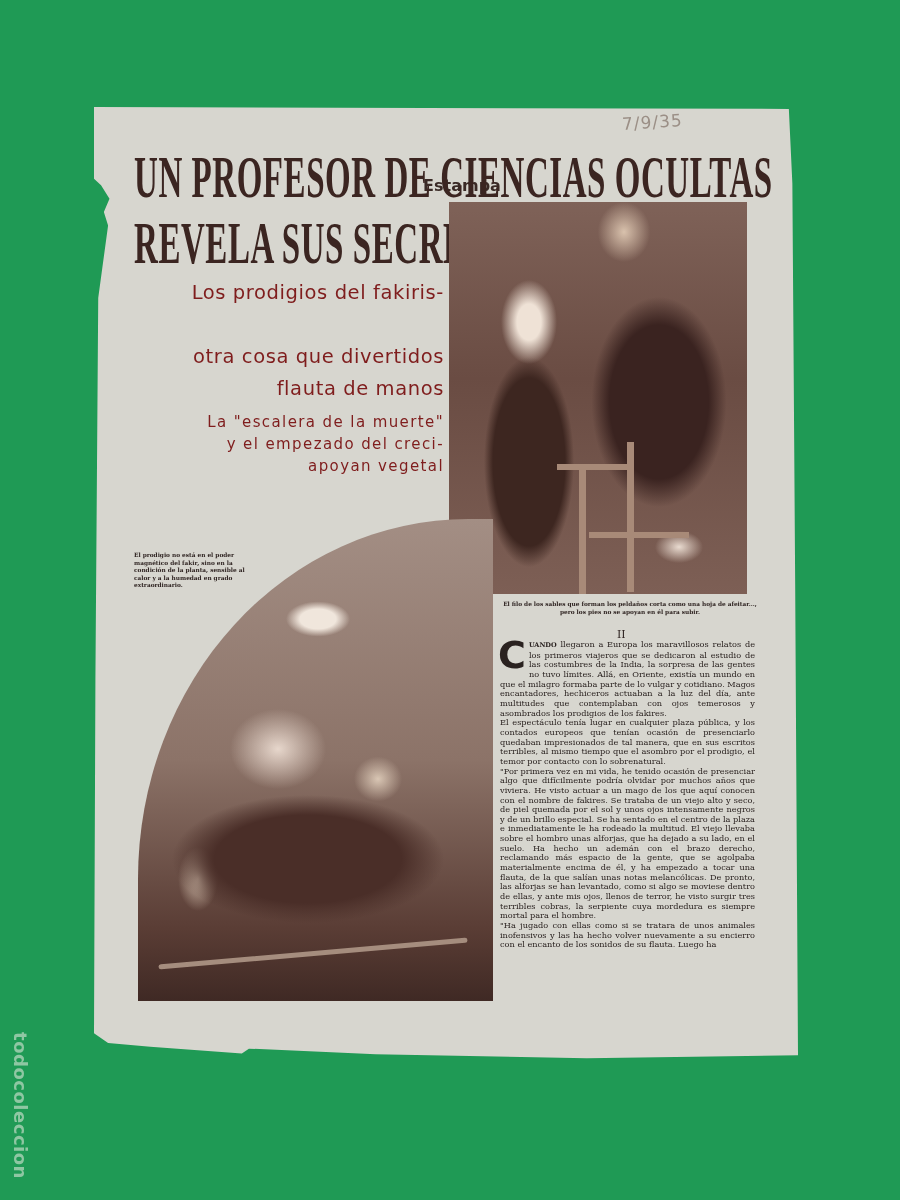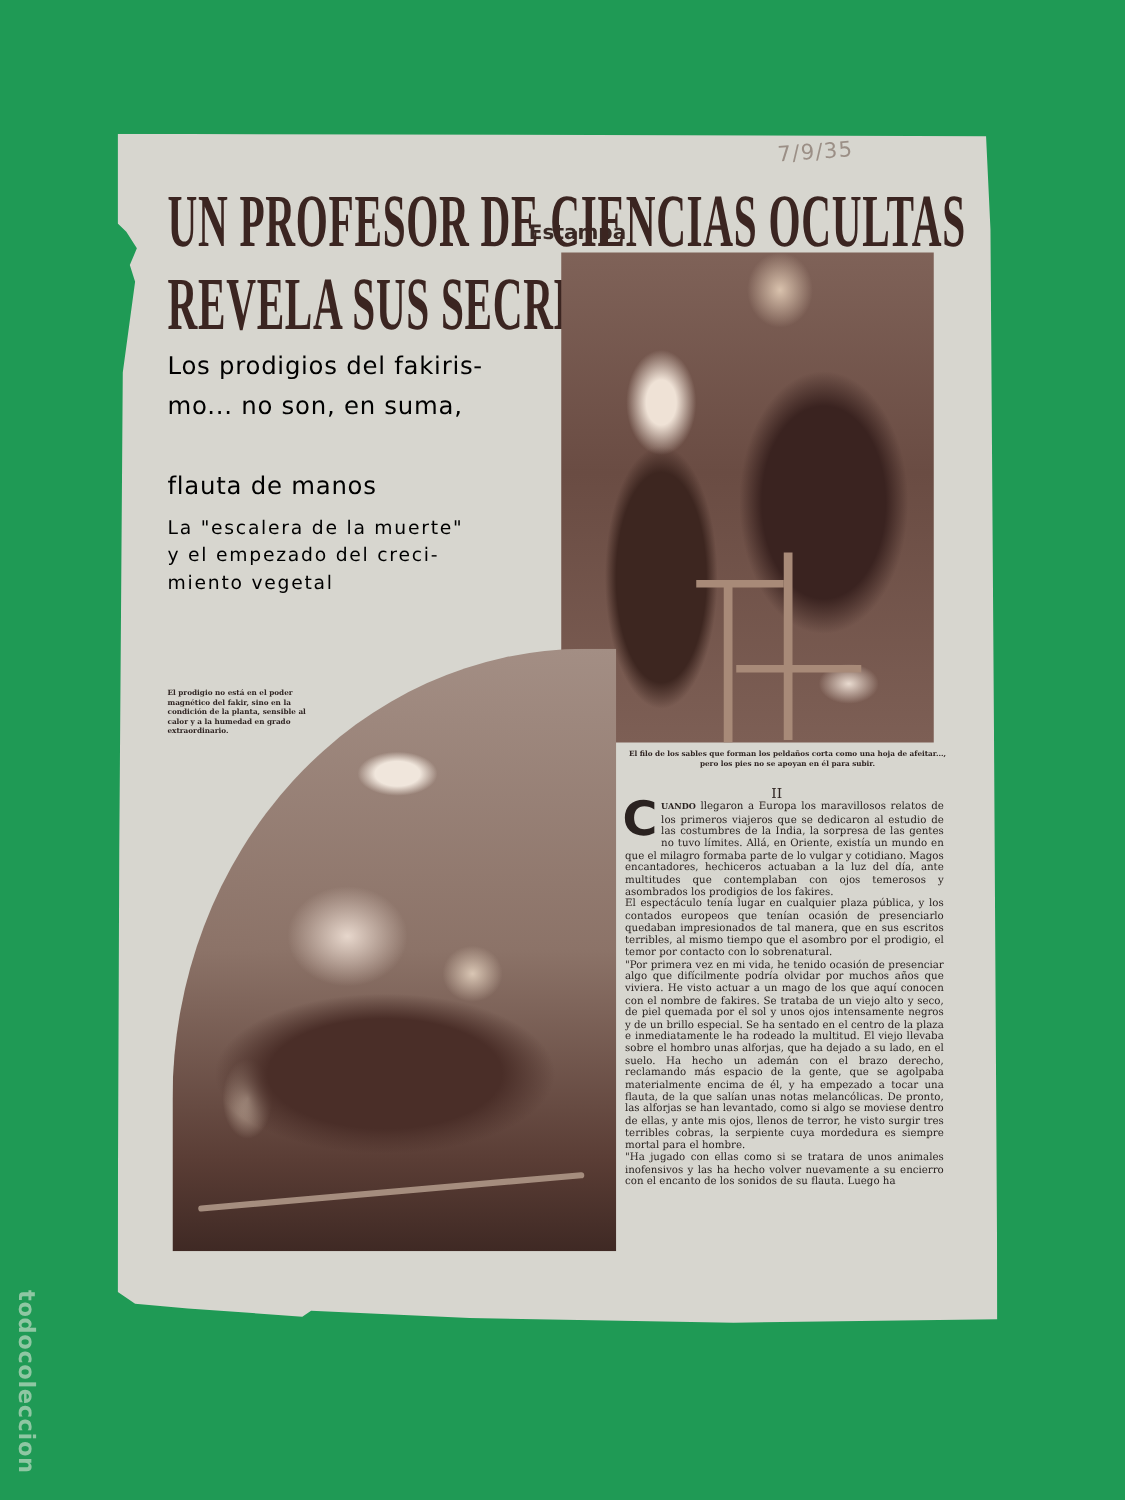--- a/index.html
+++ b/index.html
@@ -35,22 +35,22 @@
       font-size: 17px; color: #9b8f86; letter-spacing: 1px; transform: rotate(-4deg);
     }
     .headline {
       position: absolute; left: 40px; top: 40px; margin: 0;
       font-family: "Liberation Serif", serif; font-weight: bold;
       color: #3b2521; transform-origin: 0 0; line-height: 1;
     }
     .headline .line1 { display: block; font-size: 60px; transform: scaleX(0.55) scaleY(1.0); transform-origin: 0 0; white-space: nowrap; letter-spacing: 1px; }
     .headline .line2 { display: block; font-size: 60px; transform: scaleX(0.55); transform-origin: 0 0; white-space: nowrap; margin-top: 6px; letter-spacing: 1px; }
     .deck {
-      position: absolute; left: 40px; top: 170px; width: 310px; text-align: left;
-      font-family: "DejaVu Sans", sans-serif; color: #000000;
+      position: absolute; left: 40px; top: 170px; width: 310px; text-align: right;
+      font-family: "DejaVu Sans", sans-serif; color: #7f1d1d;
     }
     .deck .main { font-size: 19.5px; line-height: 32px; letter-spacing: 0.6px; margin: 0; }
     .deck .sub { font-size: 15px; line-height: 22px; letter-spacing: 1.4px; margin: 6px 0 0 0; }
     .photo {
       position: absolute; overflow: hidden;
     }
     .photo-stairs {
       left: 355px; top: 95px; width: 298px; height: 392px;
       background:
         radial-gradient(ellipse 40px 60px at 80px 120px, #efe2d6 0%, #efe2d6 30%, transparent 70%),
@@ -114,28 +114,28 @@
   <div class="handwritten-date">7/9/35</div>
 
   <h1 class="headline">
     <span class="line1">UN PROFESOR DE CIENCIAS OCULTAS</span>
     <span class="line2">REVELA SUS SECRETOS</span>
   </h1>
 
   <div class="deck">
     <p class="main">
       <span>Los prodigios del fakiris-</span><br>
-      <span>mo... no son, en suma,</span><br>
       <br>
+      <span>otra cosa que divertidos</span><br>
       <span>flauta de manos</span>
     </p>
     <p class="sub">
       <span>La "escalera de la muerte"</span><br>
       <span>y el empezado del creci-</span><br>
-      <span>miento vegetal</span>
+      <span>apoyan vegetal</span>
     </p>
   </div>
 
   <div class="photo photo-stairs">
     <div class="stool" style="left:108px;top:262px;width:70px;height:6px;"></div>
     <div class="stool" style="left:140px;top:330px;width:100px;height:6px;"></div>
     <div class="stool" style="left:130px;top:262px;width:7px;height:130px;"></div>
     <div class="stool" style="left:178px;top:240px;width:7px;height:150px;"></div>
   </div>
 

